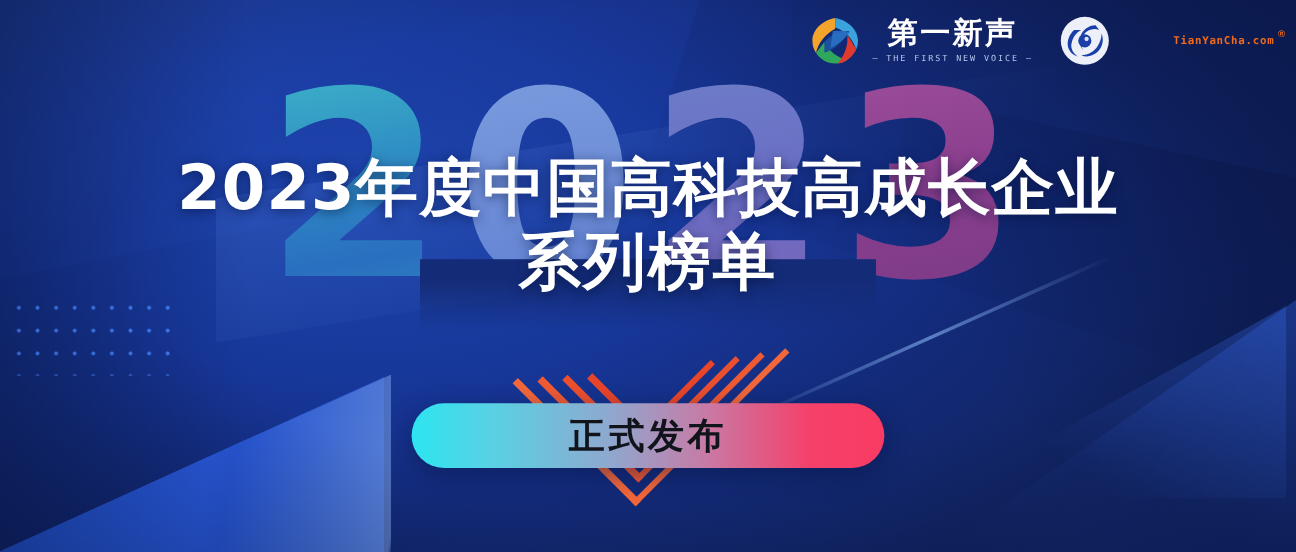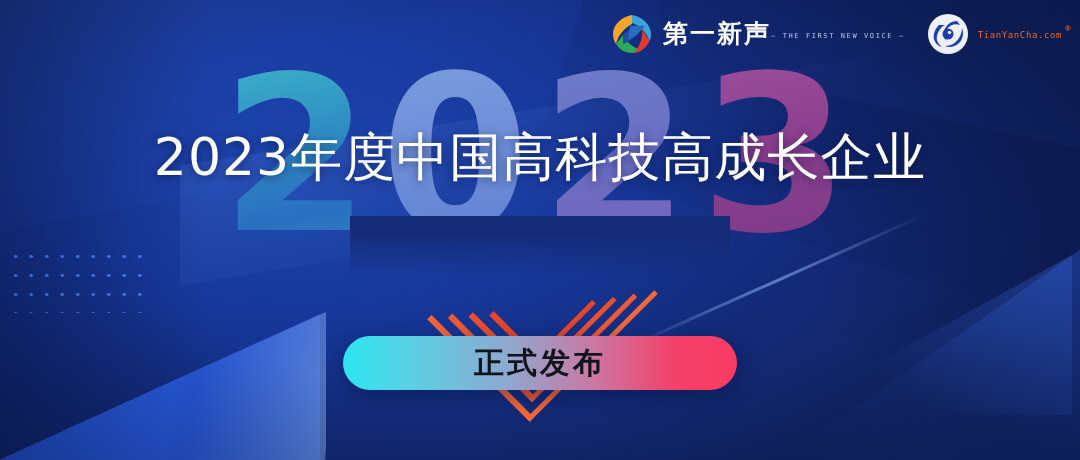--- a/index.html
+++ b/index.html
@@ -178,21 +178,21 @@
   
   .title-block {
     position: absolute;
     left: 0; right: 0;
     top: 126px;
     text-align: center;
     color: #ffffff;
   }
   .title-line {
     font-family: "DejaVu Sans", "Liberation Sans", sans-serif;
-    font-weight: 400;
+    font-weight: 700;
     font-size: 52px;
     line-height: 62px;
     letter-spacing: 1px;
     white-space: nowrap;
     text-shadow: 0 2px 10px rgba(4,14,52,0.55);
   }
   .title-line.l2 { letter-spacing: 2px; }
 
   
   .pill {
@@ -226,45 +226,46 @@
     display: flex;
     align-items: center;
     gap: 22px;
   }
   .logo {
     display: flex;
     align-items: center;
     gap: 9px;
   }
   .logo-mark { flex: none; display: block; }
-  .logo-text { display: flex; flex-direction: row; align-items: center; justify-content: flex-end; }
+  .logo-text { display: flex; flex-direction: column; align-items: center; justify-content: flex-end; }
   .logo-cn {
     font-family: "DejaVu Sans", "Liberation Sans", sans-serif;
     font-size: 25px;
     font-weight: 700;
     color: #ffffff;
     letter-spacing: 2px;
     line-height: 1.05;
   }
   .logo-sub-first {
     font-size: 7px;
     color: #b9c8e8;
     letter-spacing: 1.6px;
     margin-top: 3px;
     white-space: nowrap;
     font-family: "DejaVu Sans Mono", monospace;
   }
   .logo-sub-tyc {
     font-size: 9px;
     color: #f06a1e;
     letter-spacing: 0.6px;
-    font-weight: 400;
+    font-weight: 700;
     margin-top: 2px;
     white-space: nowrap;
     font-family: "DejaVu Sans Mono", monospace;
+    margin-left: 44px;
   }
   .tyc-wrap { position: relative; }
   .tyc-tm {
     position: absolute;
     top: -4px; right: -9px;
     font-size: 8px;
     color: #f06a1e;
     font-weight: 700;
   }
 </style>
@@ -295,20 +296,21 @@
   <div class="chevrons">
     <div class="chev c4"></div>
     <div class="chev c3"></div>
     <div class="chev c2"></div>
     <div class="chev c1"></div>
     <div class="chev-mask-top"></div>
   </div>
 
   <div class="title-block">
     <div class="title-line l1">2023年度中国高科技高成长企业</div>
+    <div class="title-line l2">系列榜单</div>
   </div>
 
   <div class="pill">
     <span class="pill-label">正式发布</span>
   </div>
 
   <div class="logos">
 
     <div class="logo">
       <svg class="logo-mark" width="44" height="44" viewBox="0 0 44 44">

